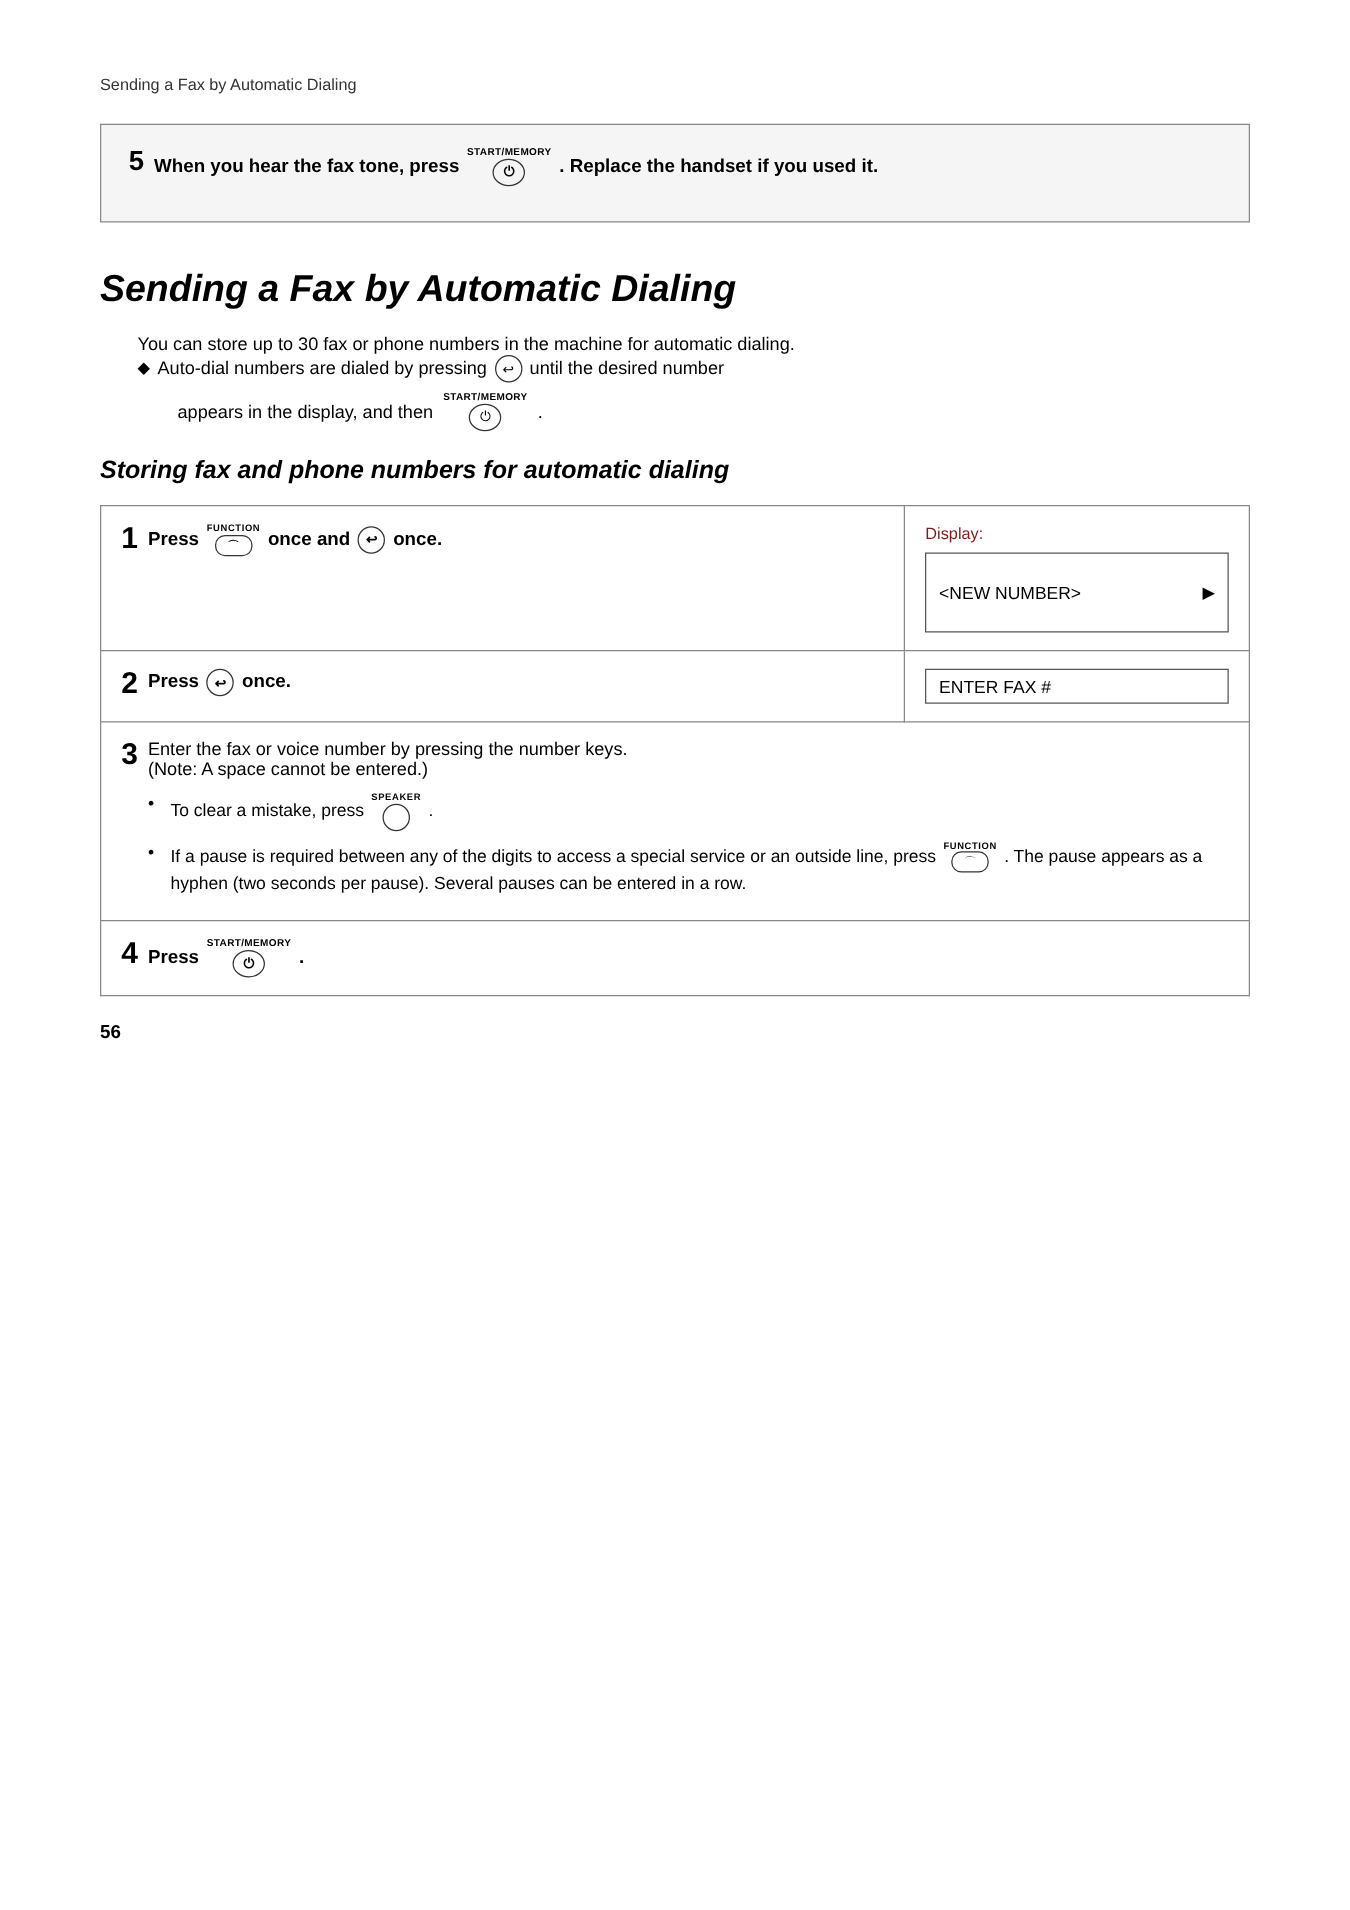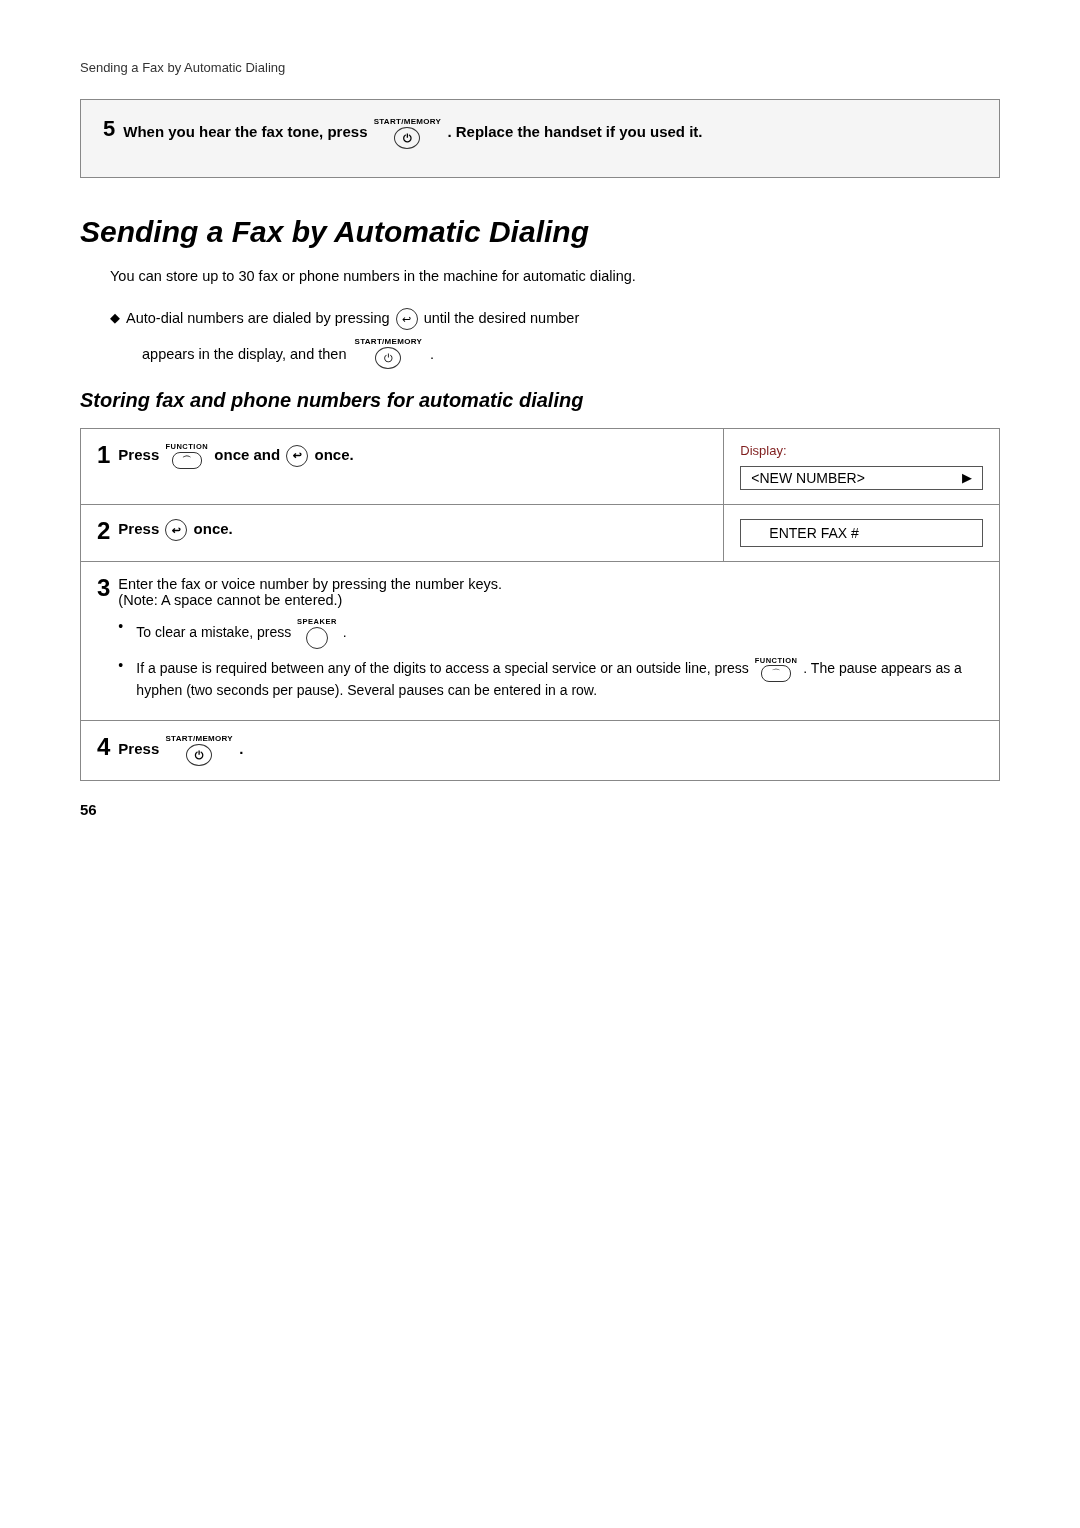--- a/index.html
+++ b/index.html
@@ -63,21 +63,21 @@
     .section-title {
       font-size: 30px;
       font-style: italic;
       font-weight: bold;
       margin-bottom: 18px;
       line-height: 1.2;
     }
 
     .section-intro {
       font-size: 14.5px;
-      margin-bottom: 24px;
+      margin-bottom: 0;
       padding-left: 30px;
     }
 
     .auto-dial-note {
       display: flex;
       align-items: flex-start;
       gap: 6px;
       padding-left: 30px;
       margin-bottom: 8px;
       font-size: 14.5px;
@@ -127,21 +127,21 @@
     }
 
     .display-label {
       font-size: 13px;
       color: #7f1d1d;
       margin-bottom: 8px;
     }
 
     .display-box {
       border: 1.5px solid #555;
-      padding: 3px 10px;
+      padding: 23px 10px;
       font-size: 14px;
       display: flex;
       align-items: flex-start;
       justify-content: space-between;
       background: #fff;
       min-width: 120px;
     }
 
     .display-arrow {
       font-size: 13px;
@@ -288,21 +288,21 @@
       font-weight: bold;
     }
 
     .step3-note {
       font-weight: normal;
       font-size: 14.5px;
     }
 
     .enter-fax-box {
       border: 1.5px solid #555;
-      padding: 5px 28px;
+      padding: 5px 10px;
       font-size: 14px;
       background: #fff;
       min-width: 120px;
       text-align: left;
     }
   </style>
 </head>
 <body>
 
 <div class="breadcrumb">Sending a Fax by Automatic Dialing</div>

